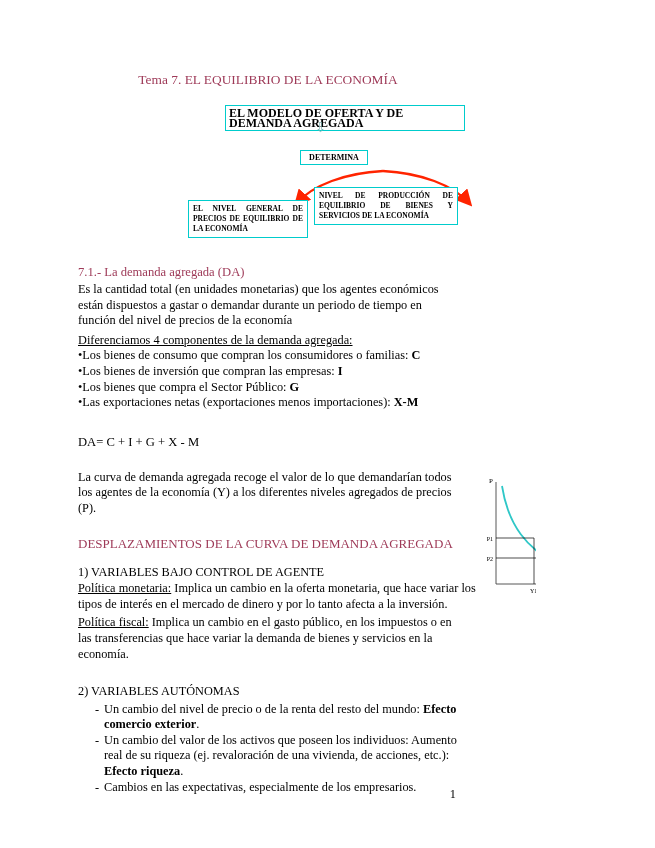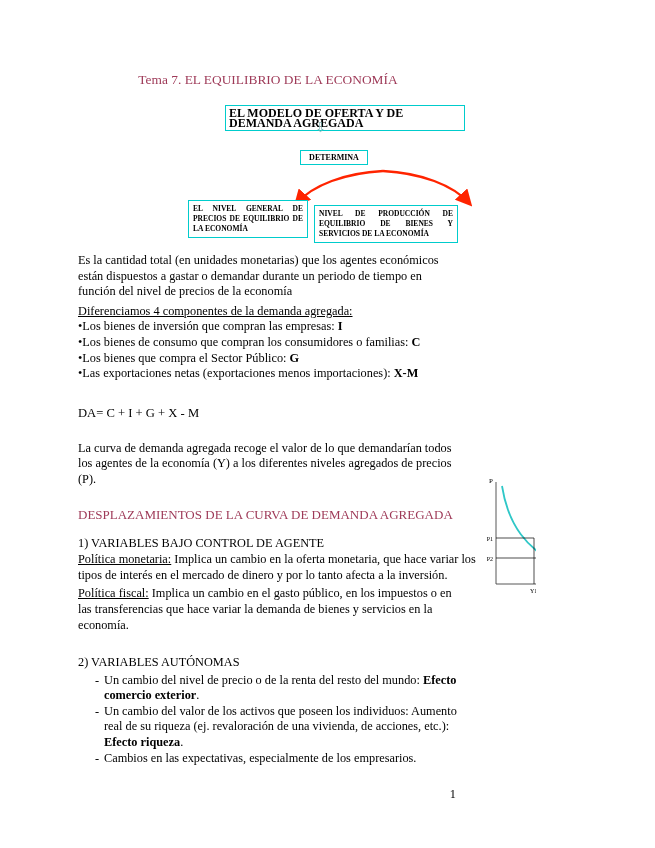--- a/index.html
+++ b/index.html
@@ -12,21 +12,21 @@
   }
   .title { color:#9e3a58; font-size:13.4px; line-height:16px; text-align:center; }
   .maroon { color:#9e3a58; }
   .diagram { position:relative; height:146px; margin-top:17px; }
   .cyanbox { position:absolute; border:1.4px solid #00cccc; background:#fff; }
   .top-box { left:147px; top:0; width:240px; padding:2px 3px; font-size:12px; font-weight:bold; text-align:left; line-height:10px; }
   .down-arrow { position:absolute; left:237px; top:15px; font-family:"DejaVu Sans", sans-serif; font-size:13px; color:#7fb2b2; }
   .determina-box { left:222px; top:45px; width:68px; padding:2px 0; font-size:8px; font-weight:bold; text-align:center; line-height:9px; }
   .arch { position:absolute; left:205px; top:60px; }
   .left-box { left:110px; top:95px; width:120px; padding:3px 4px; font-size:7.5px; font-weight:bold; line-height:10px; text-align:justify; }
-  .right-box { left:236px; top:100px; width:144px; padding:3px 4px; font-size:7.5px; font-weight:bold; line-height:10px; text-align:justify; }
+  .right-box { left:236px; top:82px; width:144px; padding:3px 4px; font-size:7.5px; font-weight:bold; line-height:10px; text-align:justify; }
   .h71 { margin-top:13px; font-size:12.6px; line-height:16px; }
   .intro { margin-top:2px; }
   .comp-head { margin-top:4px; text-decoration:underline; }
   .formula { margin-top:23px; font-weight:normal; font-size:12.6px; line-height:16px; }
   .curvepara { margin-top:20px; }
   .desplaz { margin-top:19px; font-weight:normal; font-size:13px; line-height:16px; }
   .subhead { margin-top:13px; }
   .monetary { margin-top:1px; width:402px; }
   .fiscal { margin-top:3px; }
   .sub2 { margin-top:22px; }
@@ -55,28 +55,29 @@
           <path d="M0,0 L7,3.5 L0,7 Z" fill="#ff2400"></path>
         </marker>
       </defs>
       <path d="M100,6 C 62,8 30,20 14,38" fill="none" stroke="#ff2400" stroke-width="2.4" marker-end="url(#arrhead)"></path>
       <path d="M100,6 C 138,8 170,20 186,38" fill="none" stroke="#ff2400" stroke-width="2.4" marker-end="url(#arrhead)"></path>
     </svg>
     <div class="cyanbox left-box">EL NIVEL GENERAL DE PRECIOS DE EQUILIBRIO DE LA ECONOMÍA</div>
     <div class="cyanbox right-box">NIVEL DE PRODUCCIÓN DE EQUILIBRIO DE BIENES Y SERVICIOS DE LA ECONOMÍA</div>
   </div>
 
+  <div class="h71 maroon">7.1.- La demanda agregada (DA)</div>
 
   <div class="intro">Es la cantidad total (en unidades monetarias) que los agentes económicos están dispuestos a gastar o demandar durante un periodo de tiempo en función del nivel de precios de la economía</div>
 
   <div class="comp-head">Diferenciamos 4 componentes de la demanda agregada:</div>
 
   <div>
+    <div><span>•Los bienes de consumo que compran los consumidores o familias: </span><b>C</b></div>
     <div><span>•Los bienes de inversión que compran las empresas: </span><b>I</b></div>
-    <div><span>•Los bienes de consumo que compran los consumidores o familias: </span><b>C</b></div>
     <div><span>•Los bienes que compra el Sector Público: </span><b>G</b></div>
     <div><span>•Las exportaciones netas (exportaciones menos importaciones): </span><b>X-M</b></div>
   </div>
 
   <div class="formula">DA= C + I + G + X - M</div>
 
   <div class="curvepara">La curva de demanda agregada recoge el valor de lo que demandarían todos los agentes de la economía (Y) a los diferentes niveles agregados de precios (P).</div>
 
   <div class="desplaz maroon">DESPLAZAMIENTOS DE LA CURVA DE DEMANDA AGREGADA</div>
 

